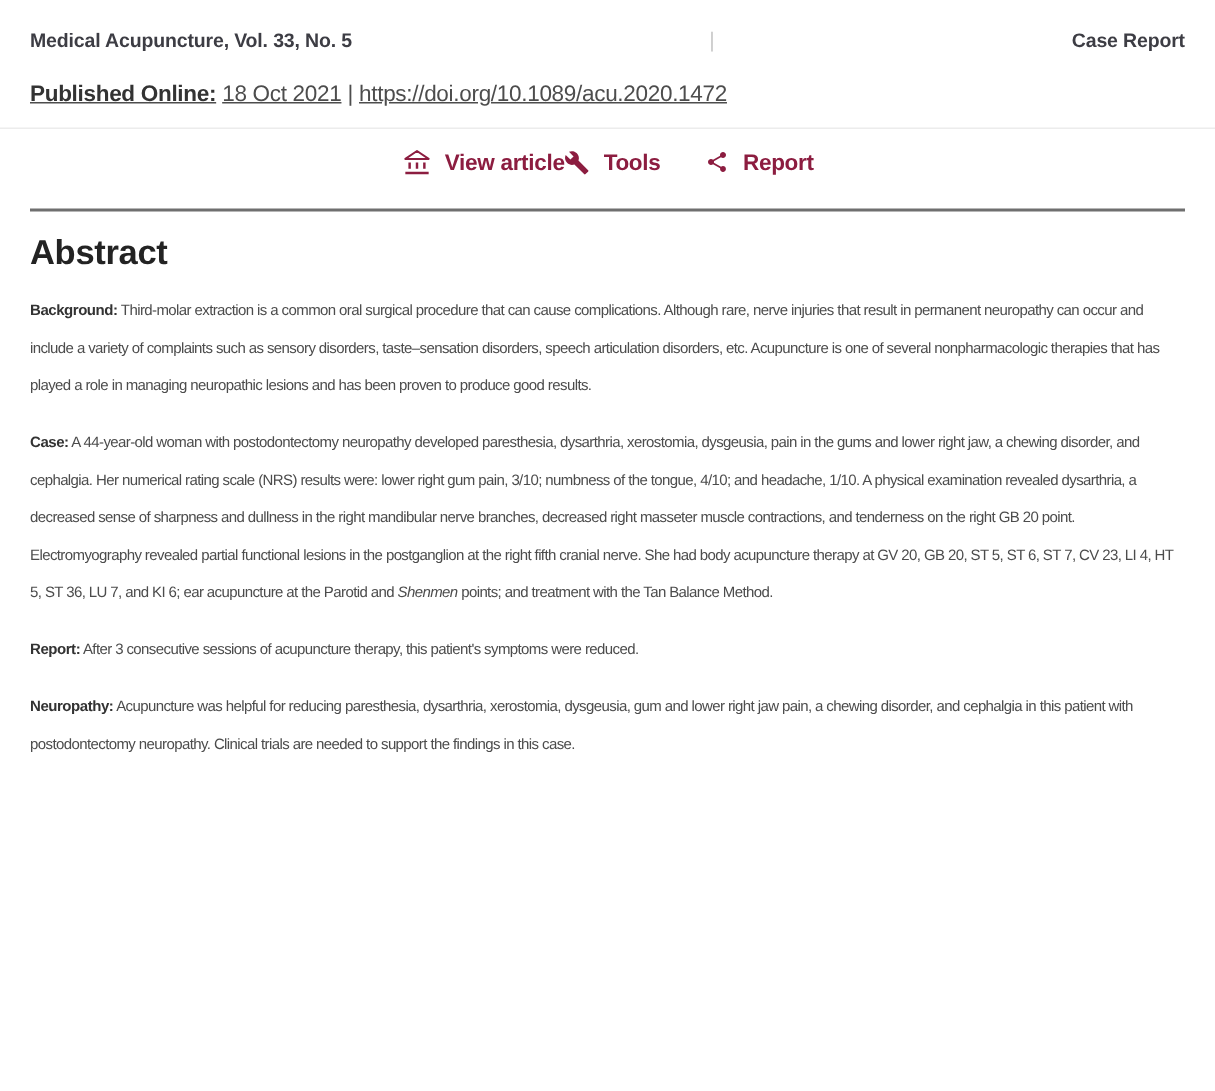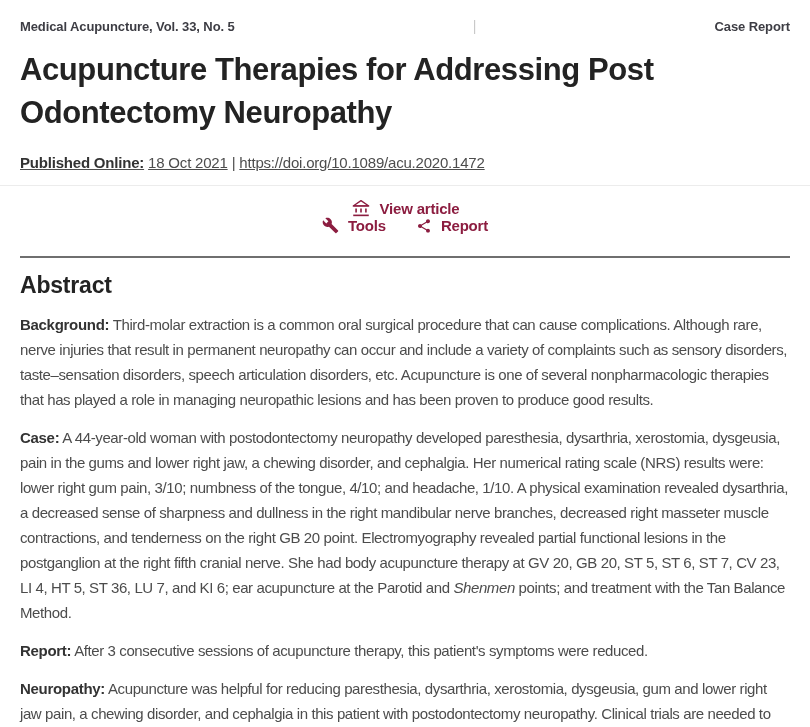--- a/index.html
+++ b/index.html
@@ -42,53 +42,51 @@
   .published .pipe { margin: 0 4px; }
 
   
   .divider-light { border-top: 1px solid #ececec; margin: 14px -20px 0 -20px; }
   .divider-dark  { border-top: 2px solid #6f6f6f; margin-top: 9px; }
 
   
   .toolbar {
     display: flex; justify-content: center; align-items: center;
     padding: 13px 0 13px 0;
-    flex-direction: column;
   }
   .tb-btn {
     display: flex; align-items: center; gap: 9px;
     color: #8c1d40; font-weight: bold; font-size: 15px; letter-spacing: -0.2px;
     cursor: pointer; background: none; border: none; font-family: inherit;
   }
   .toolbar-right { display: flex; align-items: center; gap: 30px; }
   .icn { display: block; }
 
   
   h2.abstract-h {
     margin-top: 14px; font-size: 23px; color: #232323; letter-spacing: -0.2px;
   }
   .abs p {
     margin-top: 13px;
-    font-size: 15px; line-height: 25px; color: #4c4c4c; letter-spacing: -0.4px;
+    font-size: 10px; line-height: 25px; color: #4c4c4c; letter-spacing: -0.4px;
     max-width: 770px;
   }
   .abs p b { color: #333; letter-spacing: -0.3px; }
 </style>
 </head>
 <body>
 
 <div class="page">
 
   <div class="breadcrumb">
     <span>Medical Acupuncture, Vol. 33, No. 5</span>
     <span class="sep">|</span>
     <span>Case Report</span>
   </div>
 
-  <h1 class="title">Acupuncture Therapies for Addressing Post Odontectomy Neuropathy</h1>
 
 
   <div class="published">
     <b>Published Online:</b><span>18 Oct 2021</span><span class="pipe">|</span><a class="doi">https://doi.org/10.1089/acu.2020.1472</a>
   </div>
 
   <div class="divider-light"></div>
 
   <div class="toolbar">
     <button class="tb-btn">

